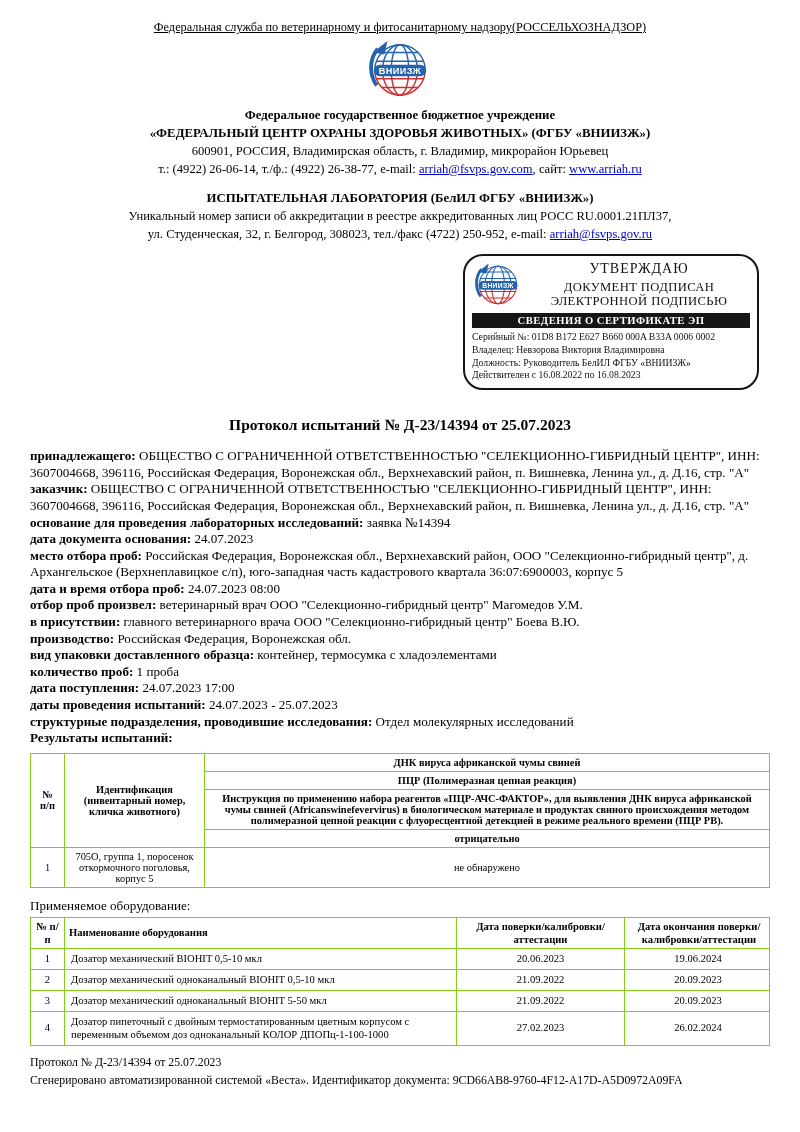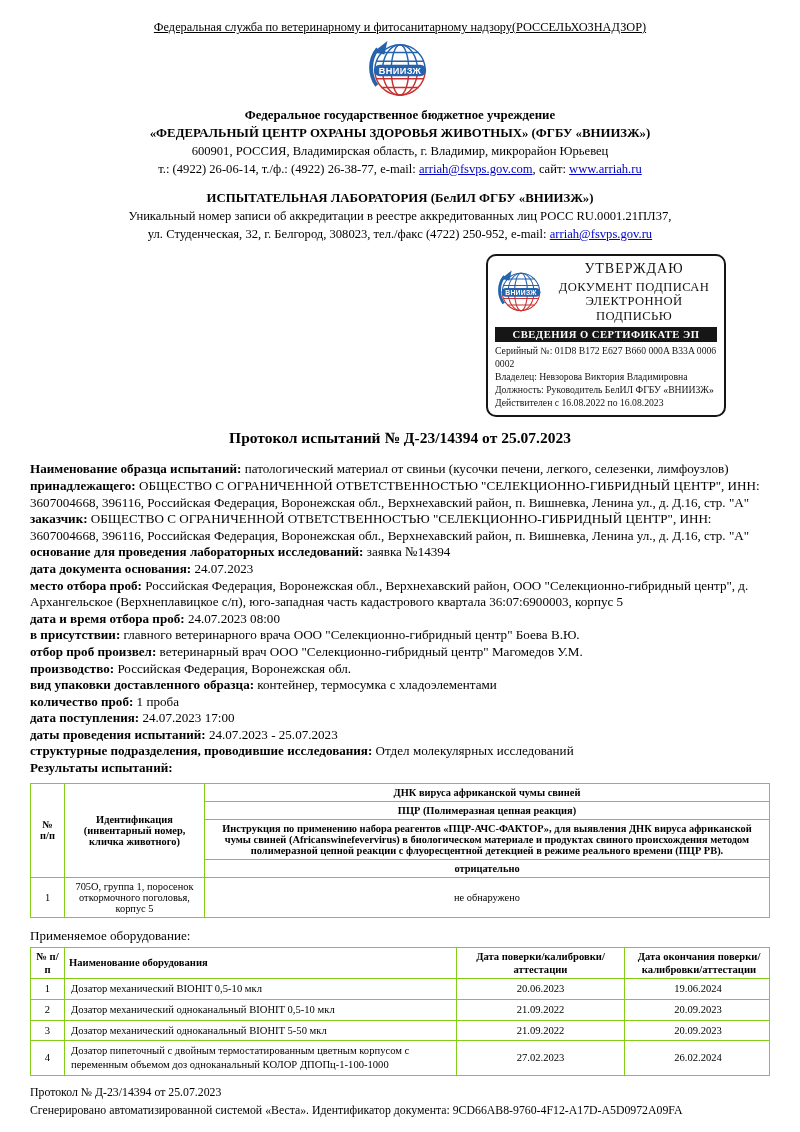--- a/index.html
+++ b/index.html
@@ -15,32 +15,32 @@
 
   
   .hdr-line1{text-align:center;font-weight:normal;text-decoration:underline;font-size:12.3px;margin:0 0 4px;}
   .logo-wrap{text-align:center;margin:2px 0 2px;}
   .hdr-bold{text-align:center;font-weight:bold;font-size:12.8px;margin:3px 0;}
   .hdr-line{text-align:center;font-size:12.6px;margin:3px 0;}
   .lab{margin-top:14px;}
   a.lnk{color:var(--link-blue);text-decoration:underline;cursor:pointer;}
 
   
-  .stamp{width:240px;margin:12px 44px 0 auto;border:2.5px solid #151515;border-radius:10px;
+  .stamp{width:296px;margin:12px 11px 0 auto;border:2.5px solid #151515;border-radius:20px;
          padding:5px 7px 6px;color:var(--ink);}
   .stamp-top{display:flex;align-items:center;gap:4px;}
   .stamp-top-text{flex:1;text-align:center;}
   .stamp-approve{font-size:14px;letter-spacing:1px;margin-bottom:3px;}
   .stamp-signed{font-size:12.6px;letter-spacing:.4px;line-height:1.15;}
   .stamp-bar{background:#161616;color:#fff;text-align:center;font-size:10.6px;font-weight:bold;
              letter-spacing:.5px;padding:2px 0;margin:4px 0 3px;}
   .stamp-detail{font-size:9.7px;line-height:1.32;}
 
   
-  .title{text-align:center;font-size:15.5px;font-weight:bold;margin:12px 0 14px;}
+  .title{text-align:center;font-size:15.5px;font-weight:bold;margin:26px 0 14px;}
   .fields p{margin:0;font-size:13.1px;line-height:16.6px;}
   .fields b{font-weight:bold;}
 
   
   table{border-collapse:collapse;width:100%;}
   td,th{border:1px solid #84cc16;padding:2px 4px;vertical-align:middle;}
   .results{margin-top:6px;font-size:10.4px;}
   .results .hb{font-weight:bold;}
   .results .c{text-align:center;}
   .results .w-num{width:34px;}
@@ -133,29 +133,28 @@
     <div class="stamp-bar">СВЕДЕНИЯ О СЕРТИФИКАТЕ ЭП</div>
     <div class="stamp-detail">Серийный №: 01D8 B172 E627 B660 000A B33A 0006 0002</div>
     <div class="stamp-detail">Владелец: Невзорова Виктория Владимировна</div>
     <div class="stamp-detail">Должность: Руководитель БелИЛ ФГБУ «ВНИИЗЖ»</div>
     <div class="stamp-detail">Действителен с 16.08.2022 по 16.08.2023</div>
   </div>
 
   <h1 class="title">Протокол испытаний № Д-23/14394 от 25.07.2023</h1>
 
   <div class="fields">
-    <p><b>Наименование образца испытаний:</b> <span>патологический материал от свиньи (кусочки печени, легкого, селезенки, лимфоузлов)</span></p>
     <p><b>принадлежащего:</b> <span>ОБЩЕСТВО С ОГРАНИЧЕННОЙ ОТВЕТСТВЕННОСТЬЮ "СЕЛЕКЦИОННО-ГИБРИДНЫЙ ЦЕНТР", ИНН: 3607004668, 396116, Российская Федерация, Воронежская обл., Верхнехавский район, п. Вишневка, Ленина ул., д. Д.16, стр. "А"</span></p>
     <p><b>заказчик:</b> <span>ОБЩЕСТВО С ОГРАНИЧЕННОЙ ОТВЕТСТВЕННОСТЬЮ "СЕЛЕКЦИОННО-ГИБРИДНЫЙ ЦЕНТР", ИНН: 3607004668, 396116, Российская Федерация, Воронежская обл., Верхнехавский район, п. Вишневка, Ленина ул., д. Д.16, стр. "А"</span></p>
     <p><b>основание для проведения лабораторных исследований:</b> <span>заявка №14394</span></p>
     <p><b>дата документа основания:</b> <span>24.07.2023</span></p>
     <p><b>место отбора проб:</b> <span>Российская Федерация, Воронежская обл., Верхнехавский район, ООО "Селекционно-гибридный центр", д. Архангельское (Верхнеплавицкое с/п), юго-западная часть кадастрового квартала 36:07:6900003, корпус 5</span></p>
     <p><b>дата и время отбора проб:</b> <span>24.07.2023 08:00</span></p>
+    <p><b>отбор проб произвел:</b> <span>ветеринарный врач ООО "Селекционно-гибридный центр" Магомедов У.М.</span></p>
     <p><b>в присутствии:</b> <span>главного ветеринарного врача ООО "Селекционно-гибридный центр" Боева В.Ю.</span></p>
-    <p><b>отбор проб произвел:</b> <span>ветеринарный врач ООО "Селекционно-гибридный центр" Магомедов У.М.</span></p>
     <p><b>производство:</b> <span>Российская Федерация, Воронежская обл.</span></p>
     <p><b>вид упаковки доставленного образца:</b> <span>контейнер, термосумка с хладоэлементами</span></p>
     <p><b>количество проб:</b> <span>1 проба</span></p>
     <p><b>дата поступления:</b> <span>24.07.2023 17:00</span></p>
     <p><b>даты проведения испытаний:</b> <span>24.07.2023 - 25.07.2023</span></p>
     <p><b>структурные подразделения, проводившие исследования:</b> <span>Отдел молекулярных исследований</span></p>
     <p><b>Результаты испытаний:</b></p>
   </div>
 
   <table class="results">

